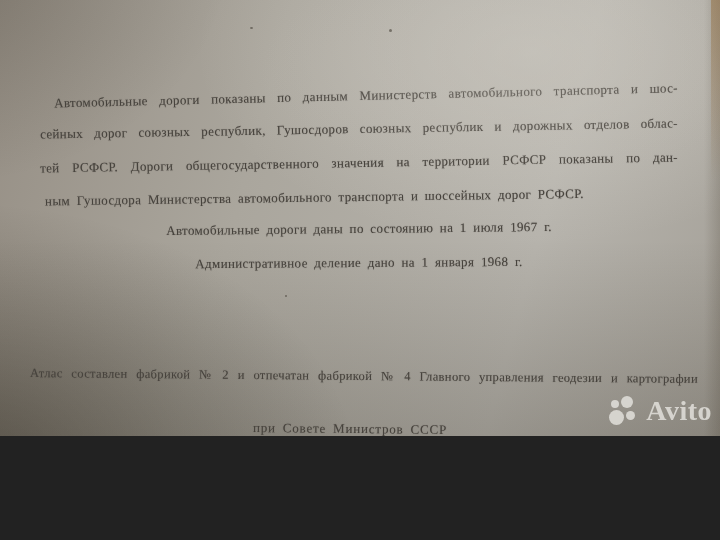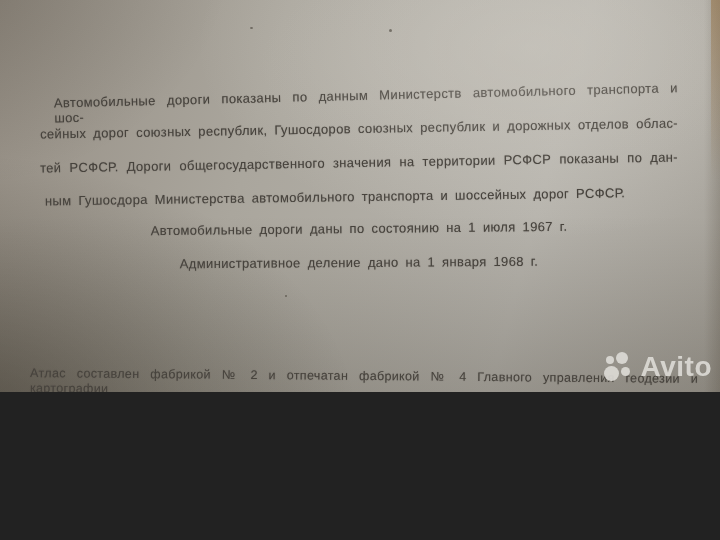--- a/index.html
+++ b/index.html
@@ -1,20 +1,20 @@
 <!DOCTYPE html>
 <html><head>
 <meta charset="utf-8">
 <style>
   html,body { margin:0; padding:0; background:#222; }
   #photo {
     position:relative;
-    width:720px; height:392px;
+    width:720px; height:436px;
     overflow:hidden;
-    font-family:Liberation Sans, sans-serif;
+    font-family:Liberation Serif, serif;
     
     background:
       radial-gradient(ellipse 560px 320px at 74% 12%, rgba(222,219,211,0.45), rgba(222,219,211,0) 60%),
       radial-gradient(ellipse 640px 440px at -6% 110%, rgba(25,20,10,0.42), rgba(25,20,10,0) 63%),
       radial-gradient(ellipse 480px 380px at -8% -10%, rgba(30,25,15,0.22), rgba(30,25,15,0) 60%),
       linear-gradient(180deg, rgba(0,0,0,0) 55%, rgba(30,25,15,0.20) 100%),
       linear-gradient(105deg, #968f85 0%, #aaa69d 35%, #b6b3ac 72%, #a5a199 100%);
   }
 
   

